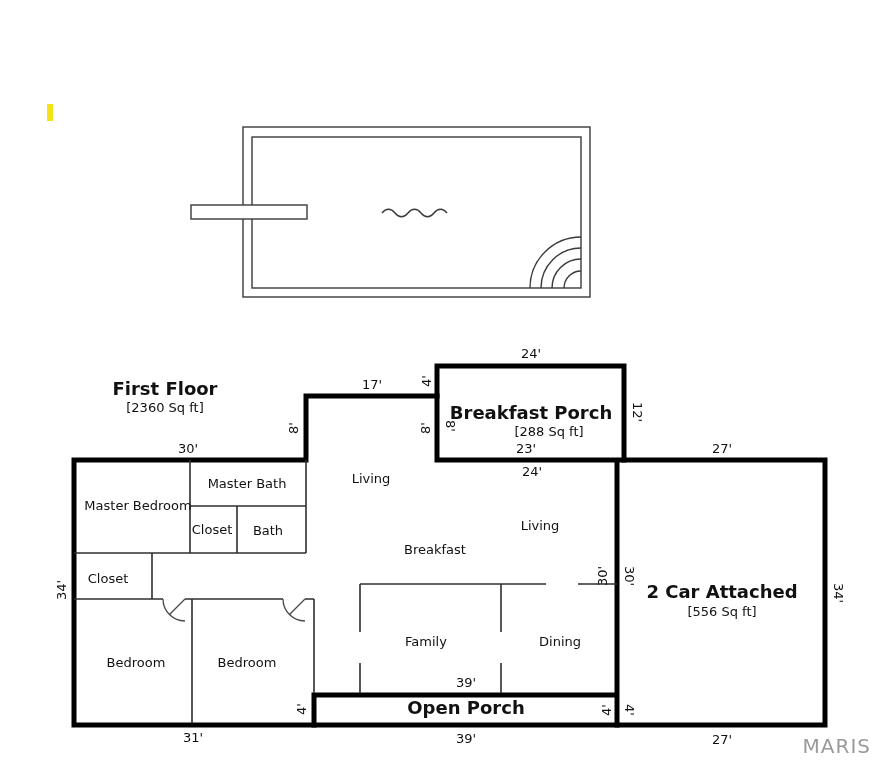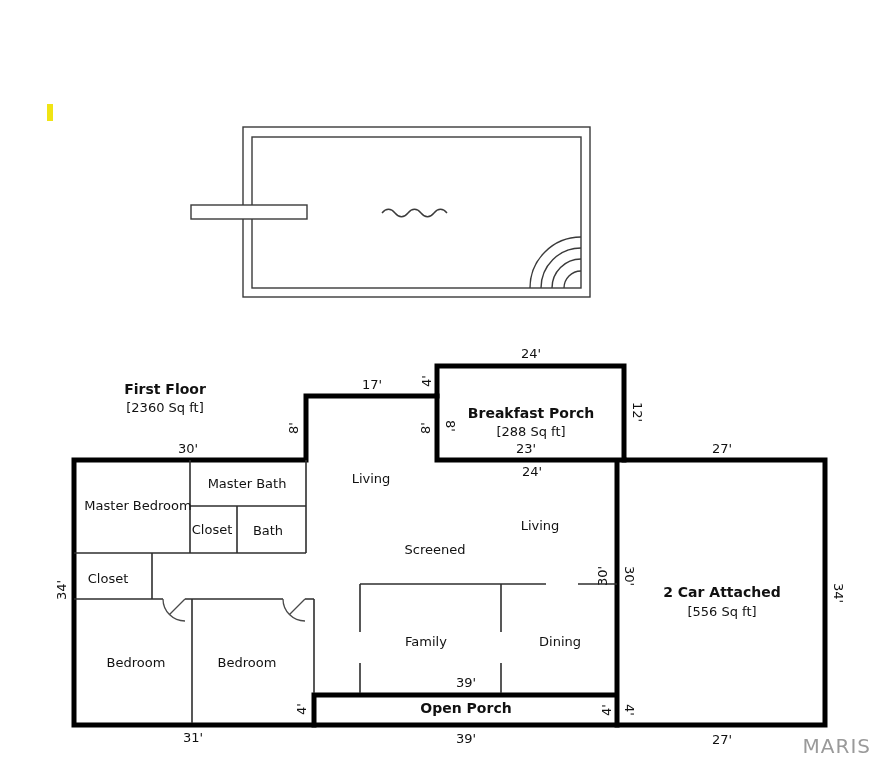--- a/index.html
+++ b/index.html
@@ -7,21 +7,21 @@
     position:relative;width:877px;height:768px;background:#ffffff;
     font-family:"DejaVu Sans","Liberation Sans",sans-serif;overflow:hidden;
   }
   .plan-svg{position:absolute;left:0;top:0;}
   .lbl{
     position:absolute;transform:translate(-50%,-50%);
     font-size:13px;color:#111;white-space:nowrap;line-height:1;
   }
   .rot-l{transform:translate(-50%,-50%) rotate(-90deg);}
   .rot-r{transform:translate(-50%,-50%) rotate(90deg);}
-  .b{font-weight:bold;font-size:14px;}
+  .b{font-weight:bold;font-size:18px;}
   .area{font-size:13px;}
   .watermark{
     position:absolute;right:6px;top:736px;font-size:20px;color:#9a9a9a;
     letter-spacing:1px;transform:none;
   }
 </style>
 </head>
 <body>
 
 <div class="canvas">
@@ -57,32 +57,32 @@
 
     <g stroke="#4a4a4a" stroke-width="1.3" fill="none">
       <path d="M163,599 A22,22 0 0 0 185,621 M185,599 L169,615"></path>
       <path d="M283,599 A22,22 0 0 0 305,621 M305,599 L289,615"></path>
     </g>
   </svg>
 
   <div class="lbl b" style="left:165px;top:389px">First Floor</div>
   <div class="lbl area" style="left:165px;top:407px">[2360 Sq ft]</div>
   <div class="lbl b" style="left:531px;top:413px">Breakfast Porch</div>
-  <div class="lbl area" style="left:531px;top:431px">[288 Sq ft]</div>
+  <div class="lbl area" style="left:549px;top:431px">[288 Sq ft]</div>
   <div class="lbl b" style="left:722px;top:592px">2 Car Attached</div>
   <div class="lbl area" style="left:722px;top:611px">[556 Sq ft]</div>
   <div class="lbl b" style="left:466px;top:708px">Open Porch</div>
 
   <div class="lbl" style="left:138px;top:505px">Master Bedroom</div>
   <div class="lbl" style="left:247px;top:483px">Master Bath</div>
   <div class="lbl" style="left:212px;top:529px">Closet</div>
   <div class="lbl" style="left:268px;top:530px">Bath</div>
   <div class="lbl" style="left:371px;top:478px">Living</div>
   <div class="lbl" style="left:540px;top:525px">Living</div>
-  <div class="lbl" style="left:435px;top:549px">Screened</div>
+  <div class="lbl" style="left:435px;top:549px">Breakfast</div>
   <div class="lbl" style="left:108px;top:578px">Closet</div>
   <div class="lbl" style="left:136px;top:662px">Bedroom</div>
   <div class="lbl" style="left:247px;top:662px">Bedroom</div>
   <div class="lbl" style="left:426px;top:641px">Family</div>
   <div class="lbl" style="left:560px;top:641px">Dining</div>
 
   <div class="lbl" style="left:188px;top:448px">30'</div>
   <div class="lbl" style="left:372px;top:384px">17'</div>
   <div class="lbl rot-l" style="left:426px;top:381px">4'</div>
   <div class="lbl" style="left:531px;top:353px">24'</div>

